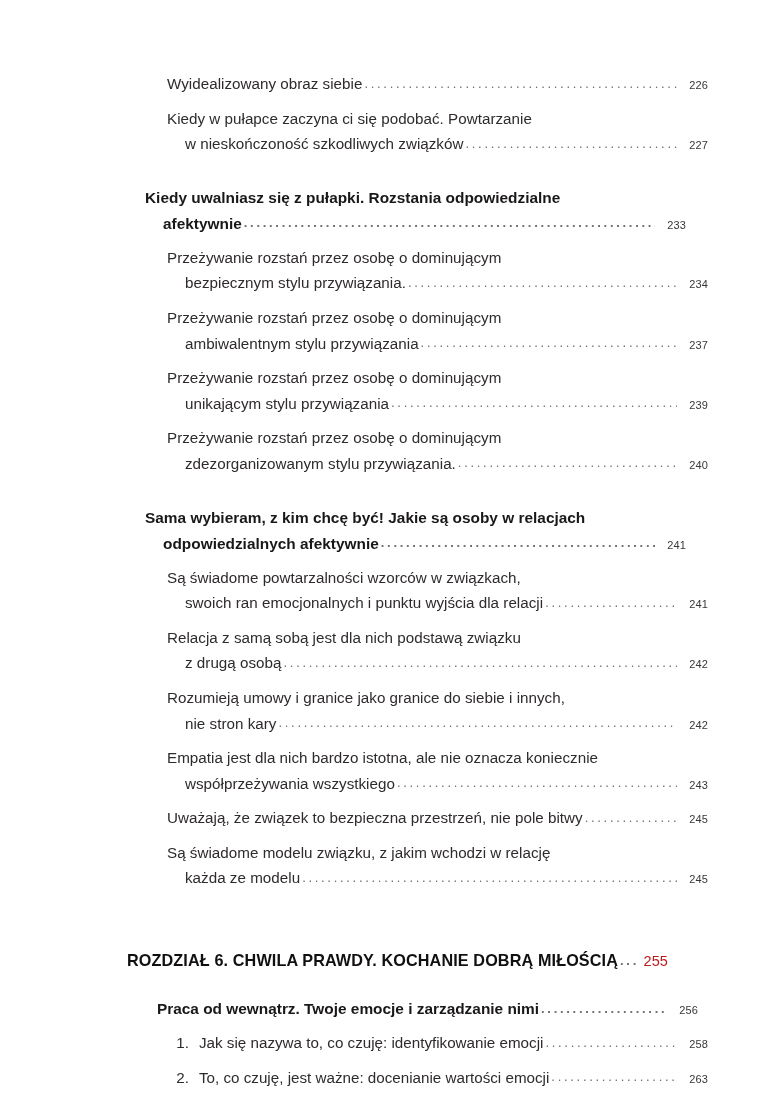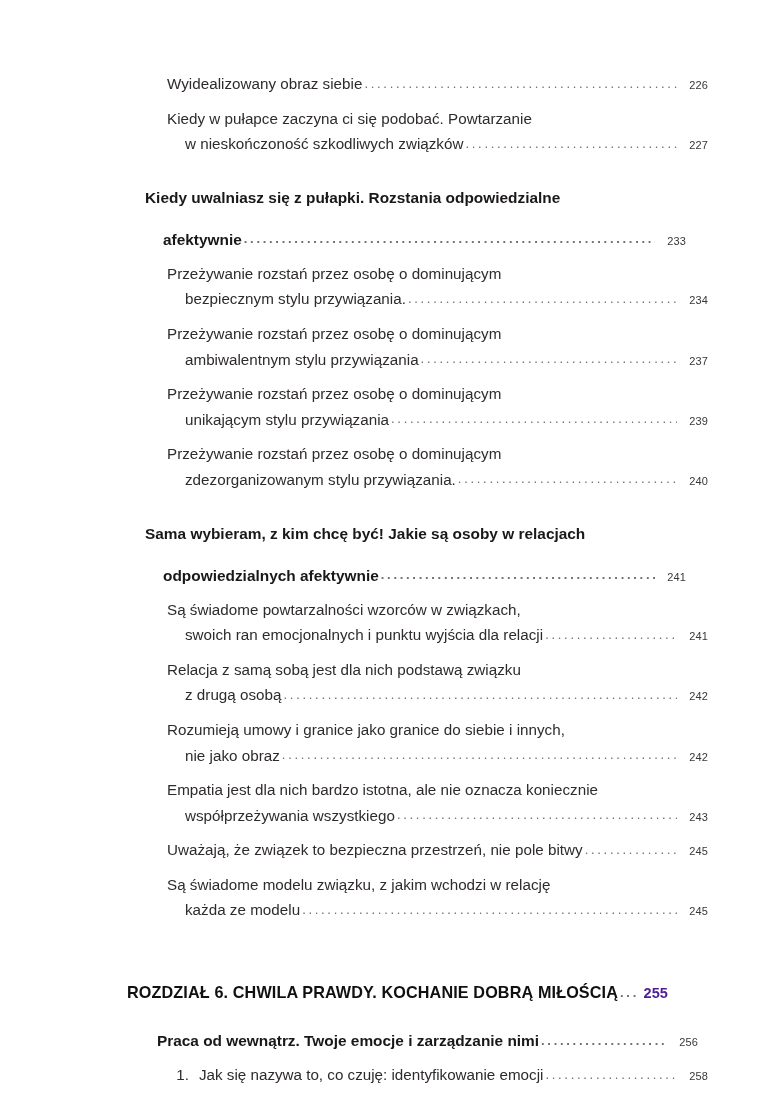--- a/index.html
+++ b/index.html
@@ -84,40 +84,39 @@
     font-size: 15.4px;
     line-height: 26px;
     font-weight: bold;
     color: #1a1718;
     letter-spacing: 0.01px;
     margin-left: 18px;       
     margin-top: 26px;
   }
   .lvl-head .cont {
     margin-left: 18px;
-    margin-top: 16px;
   }
   .lvl-head .pg {
     font-weight: normal;
   }
 
   
   .lvl-chapter {
     font-size: 16.2px;
     line-height: 26px;
     font-weight: bold;
     color: #120f10;
     letter-spacing: 0.12px;
     margin-left: 0;          
     margin-top: 54px;
   }
   .lvl-chapter .pg {
-    font-weight: bold;
+    font-weight: normal;
     font-size: 14.5px;
-    color: #4c1d95;
+    color: #b91c1c;
   }
   .lvl-chapter .leader {
     letter-spacing: 2.7px;
   }
 
   
   .lvl-subhead {
     font-size: 15.4px;
     line-height: 26px;
     font-weight: bold;
@@ -248,21 +247,21 @@
           <span class="txt cont">z drugą osobą</span>
           <span class="leader"></span>
           <span class="pg">242</span>
         </div>
       </div>
       <div class="entry lvl-sub">
         <div class="line first">
           <span class="txt">Rozumieją umowy i granice jako granice do siebie i innych,</span>
         </div>
         <div class="line">
-          <span class="txt cont">nie jako obraz</span>
+          <span class="txt cont">nie stron kary</span>
           <span class="leader"></span>
           <span class="pg">242</span>
         </div>
       </div>
       <div class="entry lvl-sub">
         <div class="line first">
           <span class="txt">Empatia jest dla nich bardzo istotna, ale nie oznacza koniecznie</span>
         </div>
         <div class="line">
           <span class="txt cont">współprzeżywania wszystkiego</span>

